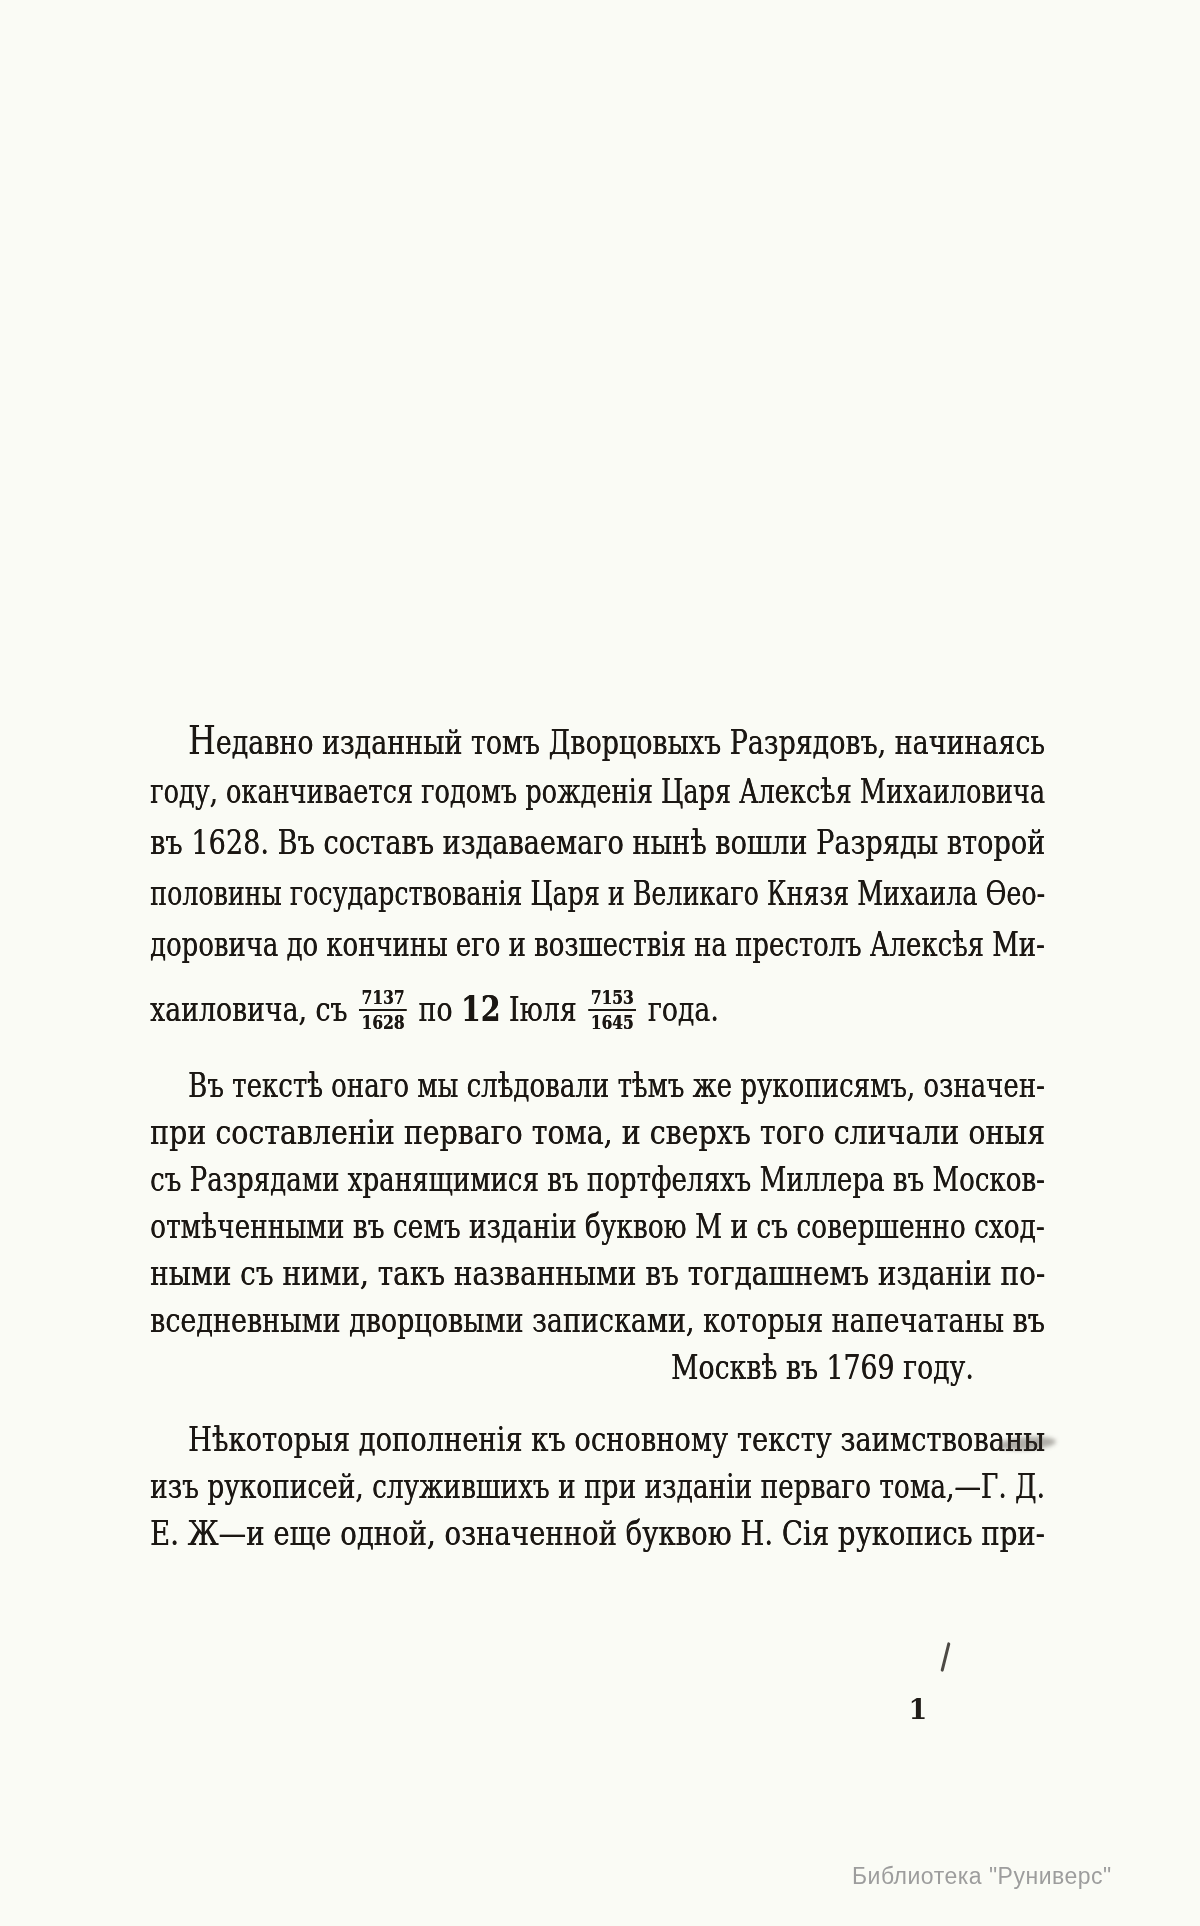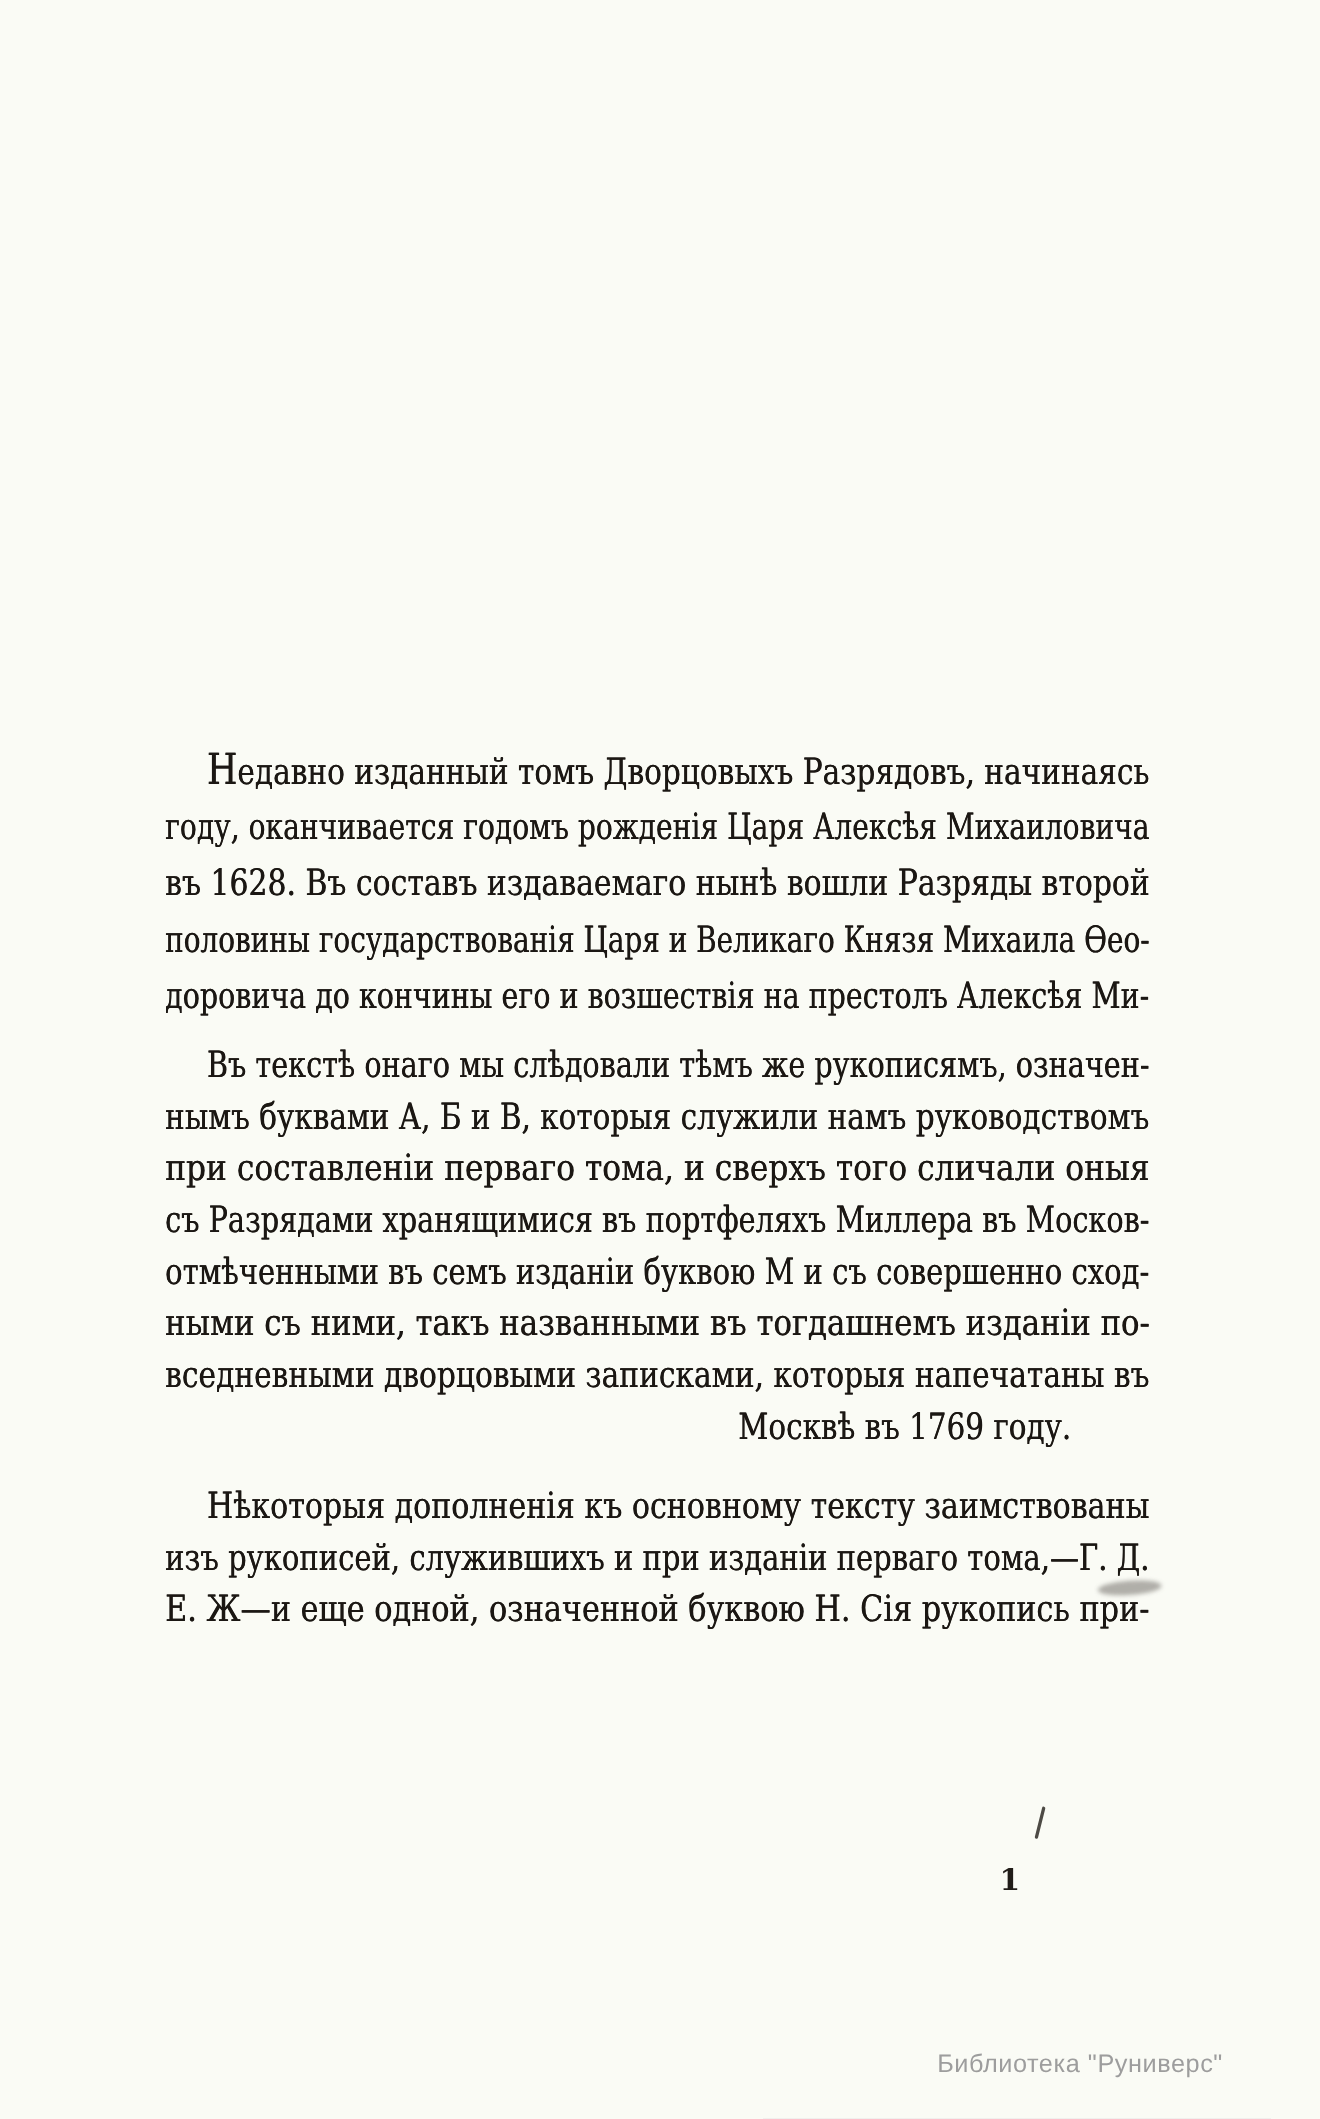--- a/index.html
+++ b/index.html
@@ -7,21 +7,21 @@
     position:relative;
     width:1200px;height:1926px;
     margin:0 auto;
     background:#fafbf5;
     color:#1b1713;
     font-family:"DejaVu Serif", serif;
     overflow:hidden;
   }
   .text-block{
     position:absolute;
-    left:150px;top:675px;
+    left:150px;top:715px;
     width:895px;
     font-size:33px;
   }
   .paragraph{margin:0;}
   .para-1 .line{height:51px;line-height:51px;}
   .para-1 .line.frac-line{height:78px;line-height:78px;}
   .para-2 .line,.para-3 .line{height:47px;line-height:47px;text-align:right;}
   .para-2{margin-top:14px;}
   .para-3{margin-top:25px;}
   .line{
@@ -90,24 +90,24 @@
 <body>
 
 <div class="page">
   <div class="text-block">
       <div class="paragraph para-1">
         <div class="line indent"><span class="line-inner" style="transform: scaleX(0.814639);">Недавно изданный томъ Дворцовыхъ Разрядовъ, начинаясь</span></div>
         <div class="line"><span class="line-inner" style="transform: scaleX(0.774892);">году, оканчивается годомъ рожденія Царя Алексѣя Михаиловича</span></div>
         <div class="line"><span class="line-inner" style="transform: scaleX(0.82261);">въ 1628. Въ составъ издаваемаго нынѣ вошли Разряды второй</span></div>
         <div class="line"><span class="line-inner" style="transform: scaleX(0.767581);">половины государствованія Царя и Великаго Князя Михаила Ѳео-</span></div>
         <div class="line"><span class="line-inner" style="transform: scaleX(0.785088);">доровича до кончины его и возшествія на престолъ Алексѣя Ми-</span></div>
+        <div class="line no-justify frac-line"><span class="line-inner" style="transform: scaleX(0.81);"><span>хаиловича, съ </span><span class="frac"><span class="num">7137</span><span class="den">1628</span></span><span> по </span><span class="seg-bold">12</span><span> Іюля </span><span class="frac"><span class="num">7153</span><span class="den">1645</span></span><span> года.</span></span></div>
       </div>
       <div class="paragraph para-2">
         <div class="line indent"><span class="line-inner" style="transform: scaleX(0.789134);">Въ текстѣ онаго мы слѣдовали тѣмъ же рукописямъ, означен-</span></div>
-        <div class="line"><span class="line-inner" style="transform: scaleX(0.811423);">нымъ буквами А, Б и В, которыя служили намъ руководствомъ</span></div>
         <div class="line"><span class="line-inner" style="transform: scaleX(0.861405);">при составленіи перваго тома, и сверхъ того сличали оныя</span></div>
         <div class="line"><span class="line-inner" style="transform: scaleX(0.790636);">съ Разрядами хранящимися въ портфеляхъ Миллера въ Москов-</span></div>
         <div class="line"><span class="line-inner" style="transform: scaleX(0.799821);">отмѣченными въ семъ изданіи буквою М и съ совершенно сход-</span></div>
         <div class="line"><span class="line-inner" style="transform: scaleX(0.845936);">ными съ ними, такъ названными въ тогдашнемъ изданіи по-</span></div>
         <div class="line"><span class="line-inner" style="transform: scaleX(0.817352);">вседневными дворцовыми записками, которыя напечатаны въ</span></div>
         <div class="line no-justify"><span class="line-inner" style="transform: scaleX(0.81);">Москвѣ въ 1769 году.</span></div>
       </div>
       <div class="paragraph para-3">
         <div class="line indent"><span class="line-inner" style="transform: scaleX(0.828019);">Нѣкоторыя дополненія къ основному тексту заимствованы</span></div>
         <div class="line"><span class="line-inner" style="transform: scaleX(0.799821);">изъ рукописей, служившихъ и при изданіи перваго тома,—Г. Д.</span></div>

